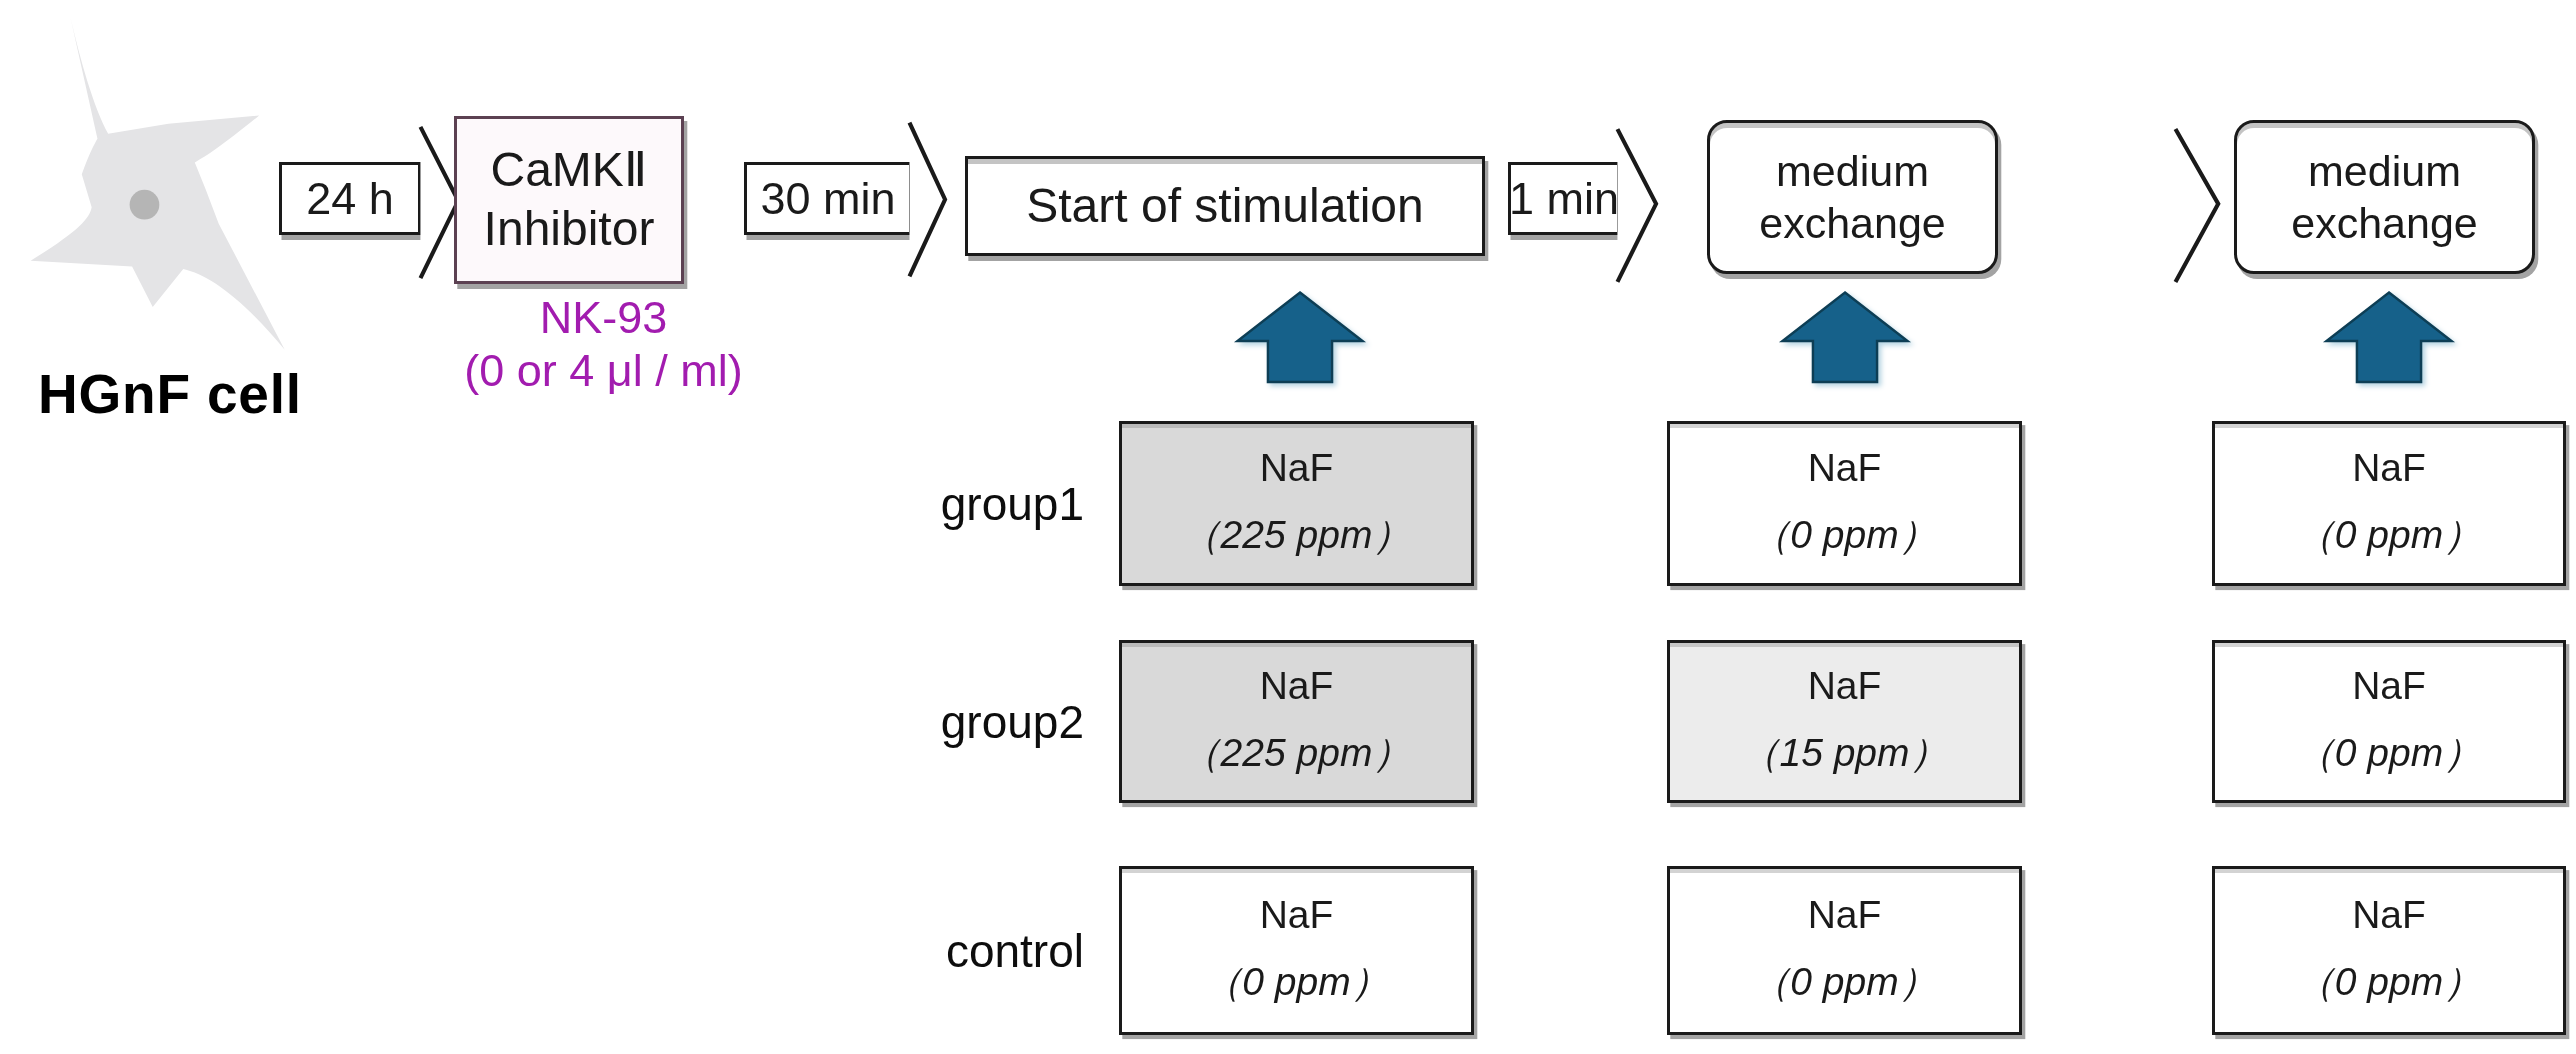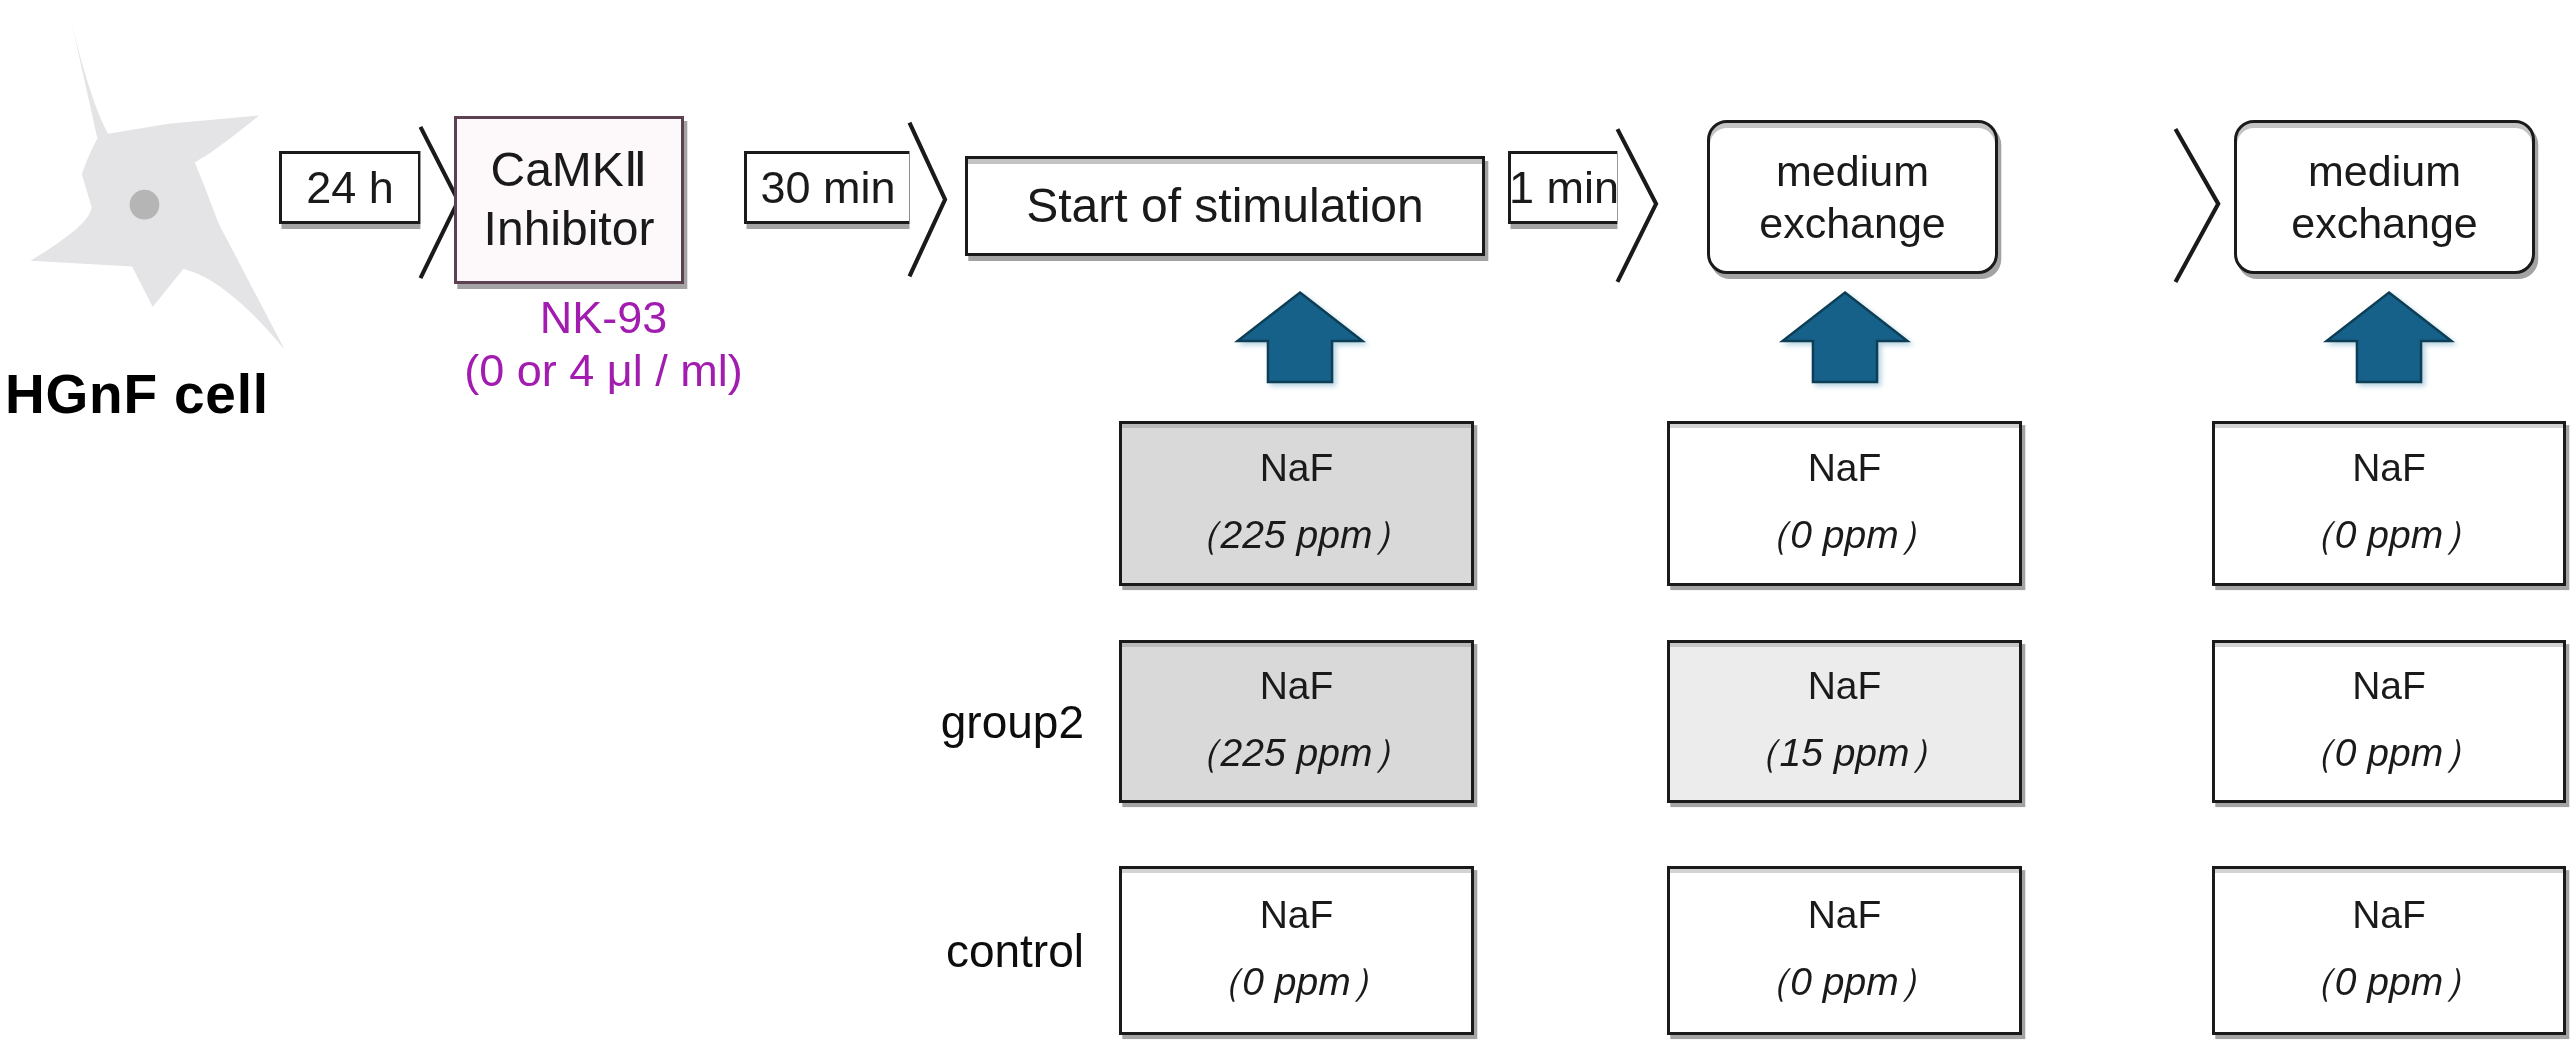--- a/index.html
+++ b/index.html
@@ -4,21 +4,21 @@
 <style>
   html,body{margin:0;padding:0;background:#ffffff;}
   .stage{
     position:relative;width:2576px;height:1054px;background:#fff;
     font-family:"Liberation Sans","DejaVu Sans",sans-serif;color:var(--ink);
     overflow:hidden;
   }
 
   
   .arrow-body{
-    position:absolute;top:151px;height:73px;background:#fff;
+    position:absolute;top:162px;height:73px;background:#fff;
     border:3.3px solid var(--ink);box-sizing:border-box;
     display:flex;align-items:center;justify-content:center;
     font-size:45px;white-space:nowrap;
     box-shadow:2.5px 5px 0 var(--shadow);
   }
   .chev{position:absolute;overflow:visible;}
   .chev polyline{fill:#fff;stroke:var(--ink);stroke-width:5;stroke-linejoin:miter;}
 
   
   .tbox{
@@ -37,20 +37,21 @@
 
   
   .note{
     position:absolute;text-align:center;font-size:45px;line-height:1.18;color:#a21caf;
   }
 
   
   .cell-label{
     position:absolute;font-size:55px;font-weight:bold;letter-spacing:0.8px;color:#000;
     white-space:nowrap;
+    margin-left:33px;
   }
 
   
   .up-arrow{position:absolute;top:290px;overflow:visible;filter:drop-shadow(3.3px 3.3px 2.5px var(--teal_glow));}
   .up-arrow polygon{fill:var(--teal);stroke:var(--teal_edge);stroke-width:3;}
 
   
   .naf{
     position:absolute;background:#fff;border:3.3px solid var(--ink);box-sizing:border-box;
     display:flex;flex-direction:column;align-items:center;justify-content:center;
@@ -137,20 +138,21 @@
   <svg class="up-arrow" style="left:1234px" width="132" height="97" viewBox="0 0 160 118">
     <polygon points="80,3 156,62 119,62 119,112 41,112 41,62 4,62"></polygon>
   </svg>
   <svg class="up-arrow" style="left:1779px" width="132" height="97" viewBox="0 0 160 118">
     <polygon points="80,3 156,62 119,62 119,112 41,112 41,62 4,62"></polygon>
   </svg>
   <svg class="up-arrow" style="left:2323px" width="132" height="97" viewBox="0 0 160 118">
     <polygon points="80,3 156,62 119,62 119,112 41,112 41,62 4,62"></polygon>
   </svg>
 
+  <div class="rowlabel" style="top:421px;height:165px">group1</div>
   <div class="rowlabel" style="top:640px;height:163px">group2</div>
   <div class="rowlabel" style="top:866px;height:169px">control</div>
 
   <div class="naf" style="left: 1119px; top: 421px; width: 355px; height: 165px; background-color: rgb(217, 217, 217);">
     <div>NaF</div>
     <div class="l2">（225 ppm）</div>
   </div>
   <div class="naf" style="left: 1667px; top: 421px; width: 355px; height: 165px; background-color: rgb(255, 255, 255);">
     <div>NaF</div>
     <div class="l2">（0 ppm）</div>

